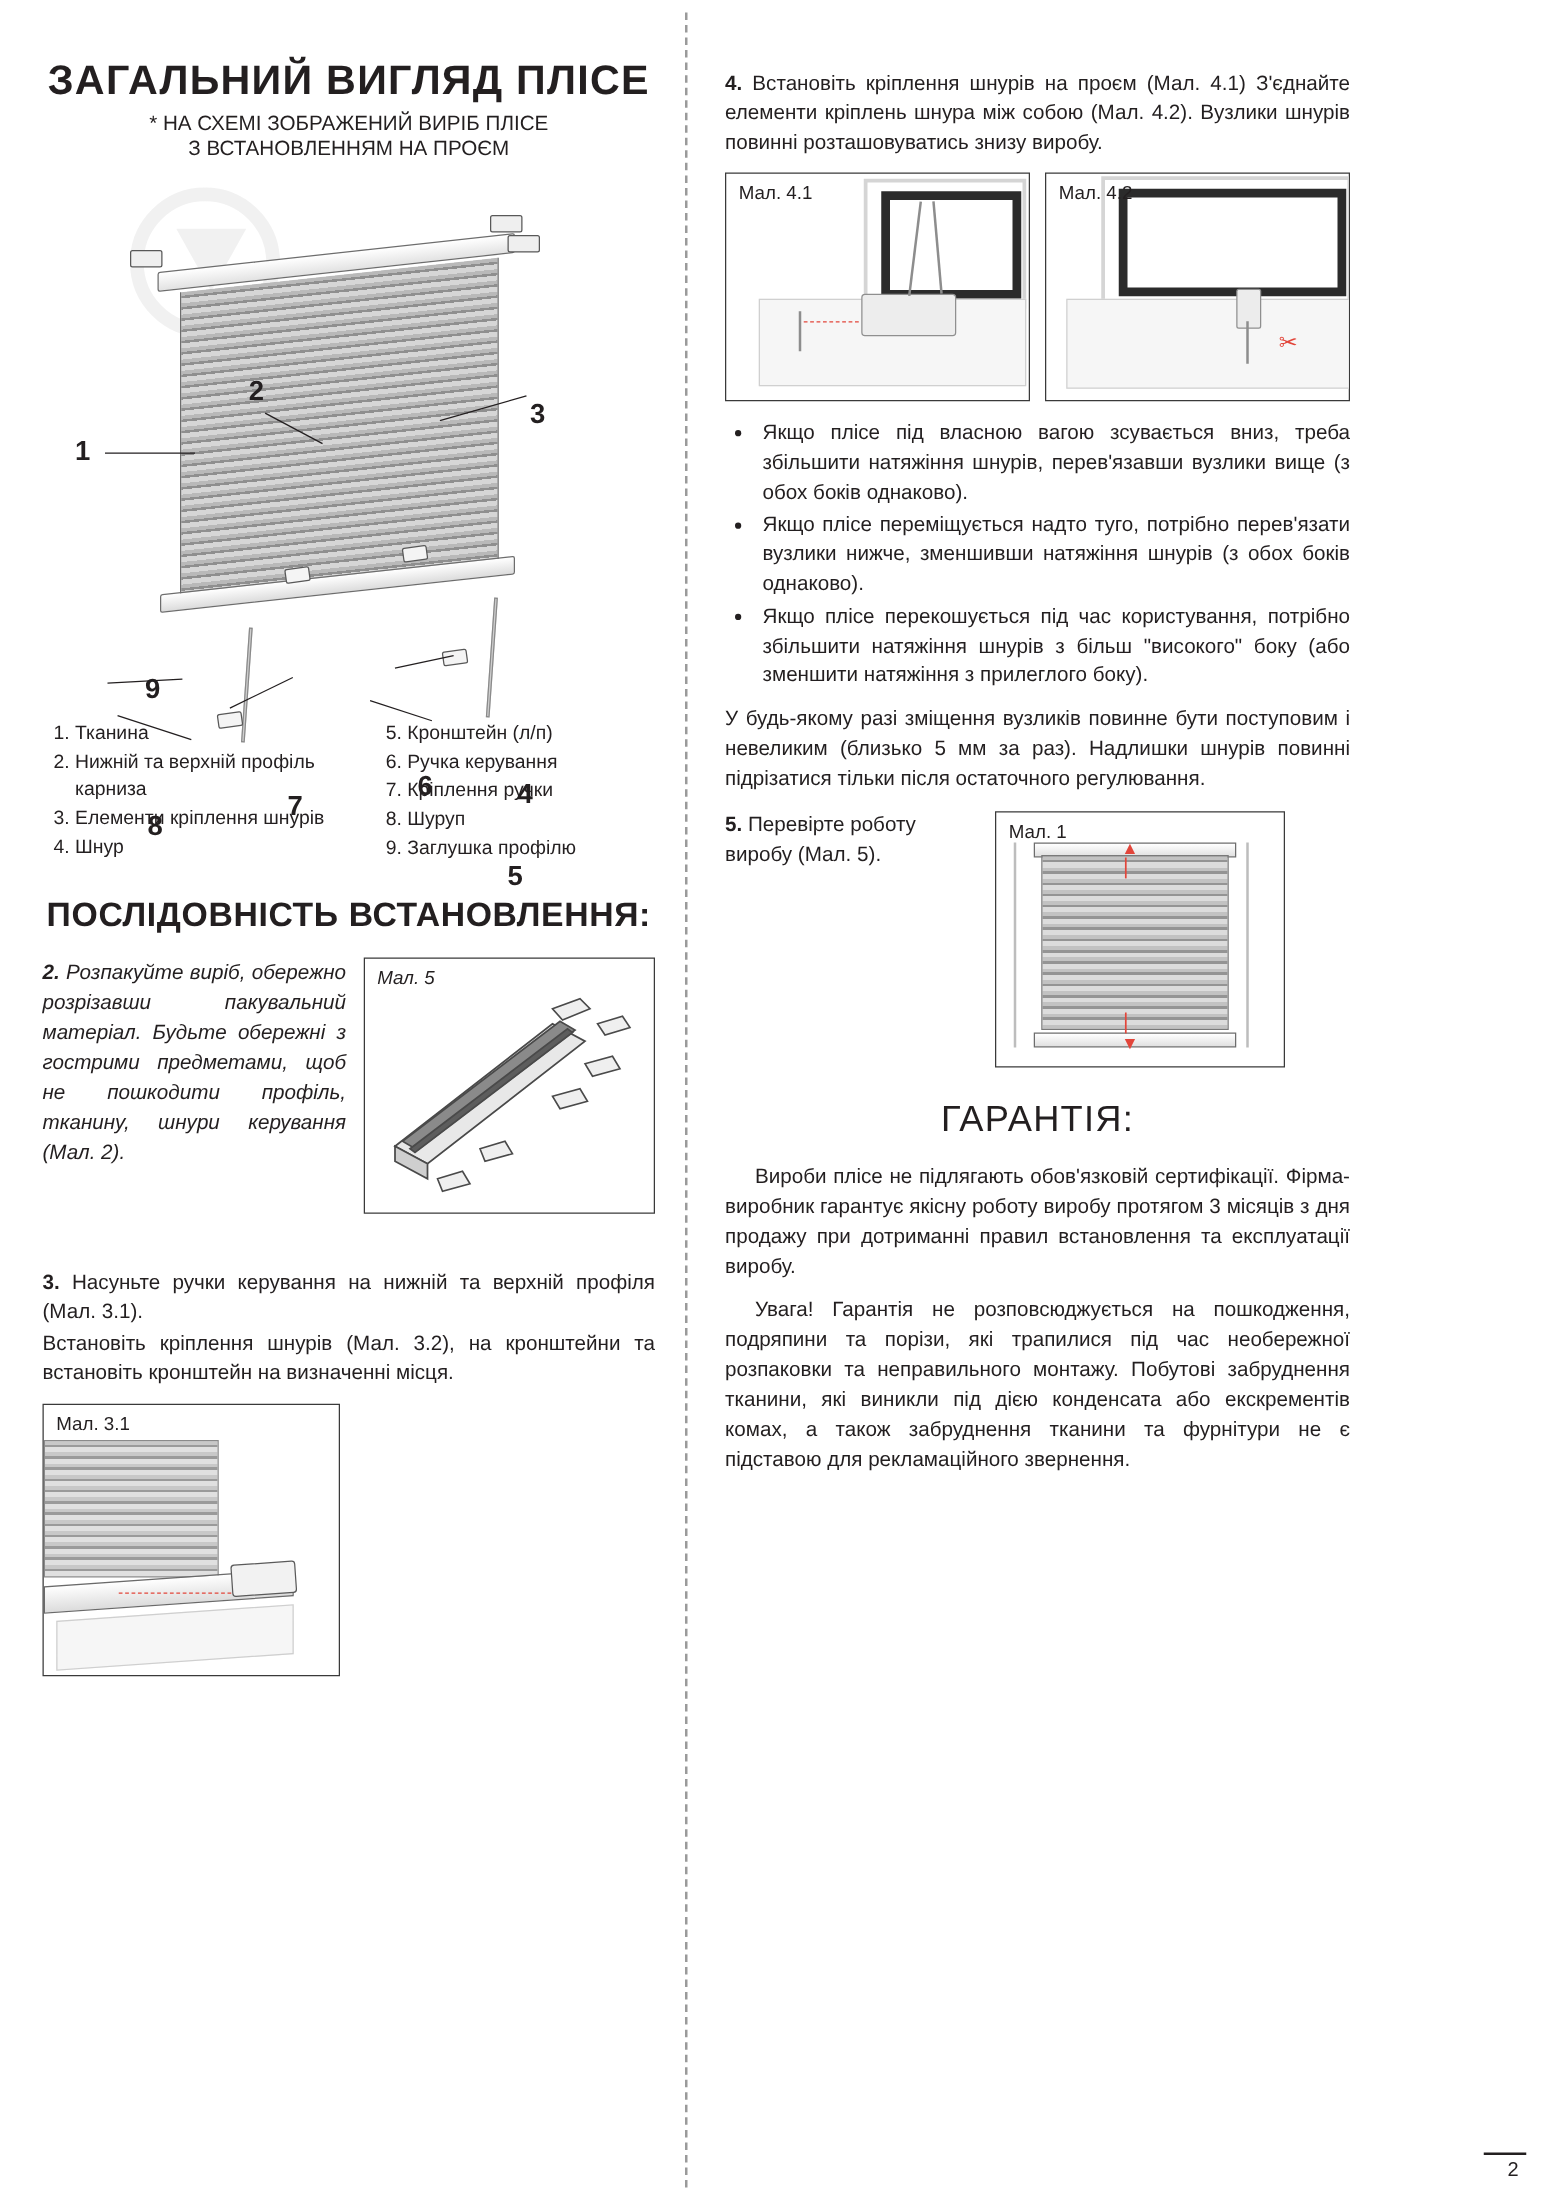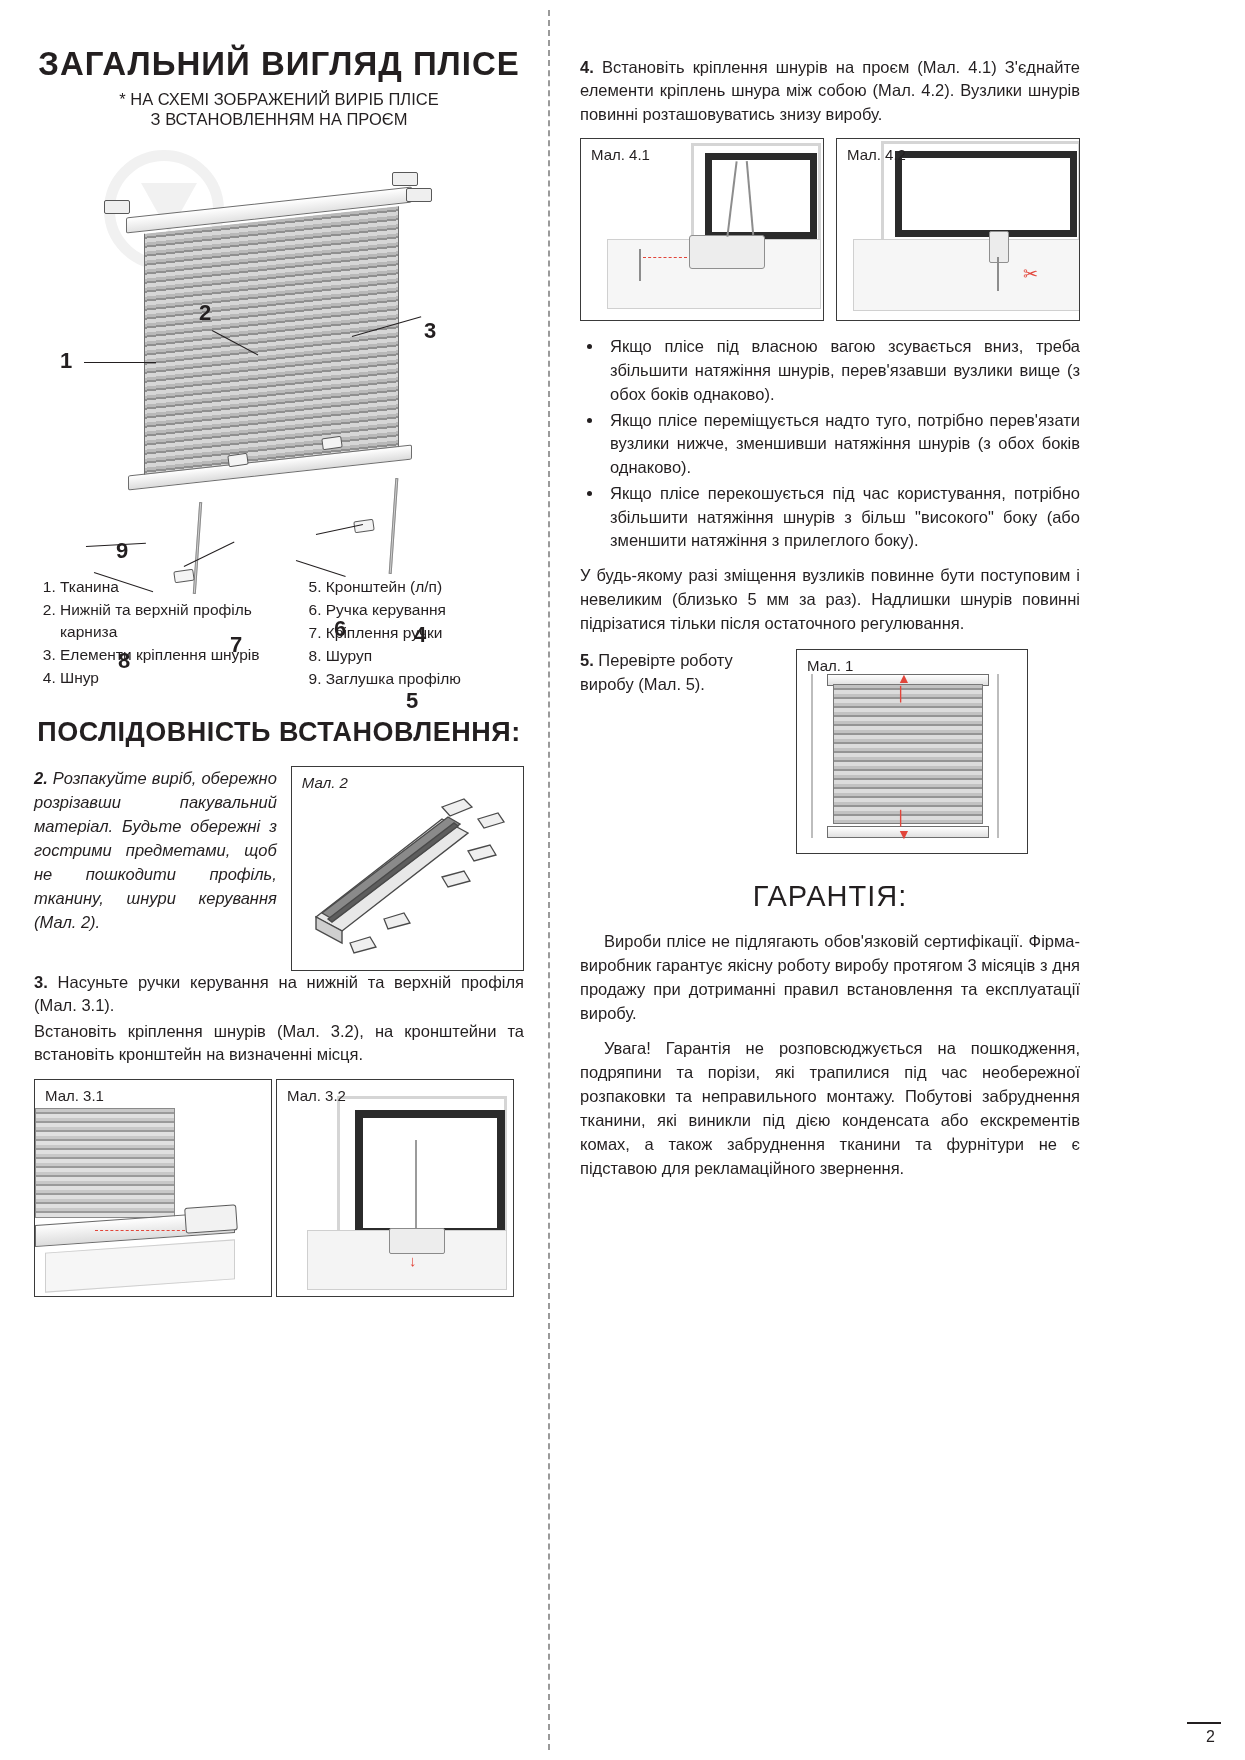--- a/index.html
+++ b/index.html
@@ -146,21 +146,21 @@
     margin-top: 6px;
   }
   .legend ol { margin:0; padding-left: 26px; }
   .legend li { margin-bottom: 1px; }
   .legend .c1 { width: 250px; }
   .legend .c2 { width: 230px; }
 
   
   .step { font-size: 16.5px; line-height: 1.42; margin-bottom: 12px; }
   .step b { font-weight: bold; }
-  .justify { text-align: justify; }
+  .justify { text-align: justify; margin-top: 44px; }
   .step-2-row { display:flex; gap: 14px; align-items: flex-start; font-style: italic; }
   .step-2-text { width: 250px; font-size: 16.5px; line-height: 1.46; text-align: justify; }
 
   
   .fig {
     border: 1.6px solid #3a3a3a;
     background: #fff;
     position: relative;
     overflow: hidden;
   }
@@ -279,21 +279,21 @@
     </div>
 
     <h2 class="section">ПОСЛІДОВНІСТЬ ВСТАНОВЛЕННЯ:</h2>
 
     <div class="step-2-row">
       <div class="step-2-text">
         <b>2.</b>
         <span>Розпакуйте виріб, обережно розрізавши пакувальний матеріал. Будьте обережні з гострими предметами, щоб не пошкодити профіль, тканину, шнури керування (Мал. 2).</span>
       </div>
       <div class="fig" style="width:240px; height:205px;">
-        <div class="cap">Мал. 2</div>
+        <div class="cap">Мал. 5</div>
         <svg width="240" height="205" viewBox="0 0 240 205">
           <g fill="none" stroke="#4a4a4a" stroke-width="1.4">
             <polygon points="24,150 150,52 176,66 50,164" fill="#e8e8e8"></polygon>
             <polygon points="24,150 50,164 50,176 24,162" fill="#cfcfcf"></polygon>
             <polygon points="30,146 156,50 168,57 42,153" fill="#8a8a8a"></polygon>
             <polygon points="36,152 162,56 166,59 40,155" fill="#5d5d5d"></polygon>
           </g>
           <g fill="#efefef" stroke="#4a4a4a" stroke-width="1.3">
             <polygon points="150,40 172,32 180,40 158,49"></polygon>
             <polygon points="186,52 206,46 212,55 192,61"></polygon>
@@ -318,31 +318,20 @@
         <div class="win">
           <div style="position:absolute; left:0; top:28px; width:140px; height:110px;
                       background: repeating-linear-gradient(to bottom,#c8c8c8 0 3px,#9a9a9a 3px 5px,#e0e0e0 5px 9px);
                       border:1.3px solid #8a8a8a;"></div>
           <div style="position:absolute; left:0; top:138px; width:200px; height:22px; background:linear-gradient(#fff,#dcdcdc); border:1.4px solid #6a6a6a; transform:skewY(-4deg);"></div>
           <div style="position:absolute; left:150px; top:126px; width:52px; height:26px; background:#f2f2f2; border:1.5px solid #5a5a5a; border-radius:3px; transform:rotate(-4deg);"></div>
           <div style="position:absolute; left:60px; top:150px; width:90px; height:0; border-top:1.6px dashed #e2453a;"></div>
           <div style="position:absolute; left:10px; top:166px; width:190px; height:40px; background:#f6f6f6; border:1.3px solid #cfcfcf; transform:skewY(-4deg);"></div>
         </div>
       </div>
-      <div class="fig" style="width:238px; height:218px;">
-        <div class="cap">Мал. 3.2</div>
-        <div class="win">
-          <div style="position:absolute; left:60px; top:16px; width:170px; height:150px; border:3px solid #d5d5d5; background:#fff;"></div>
-          <div style="position:absolute; left:78px; top:30px; width:150px; height:126px; border:8px solid #2b2b2b; background:#fff;"></div>
-          <div style="position:absolute; left:30px; top:150px; width:200px; height:60px; background:#f4f4f4; border:1.5px solid #cfcfcf;"></div>
-          <div style="position:absolute; left:112px; top:148px; width:56px; height:26px; background:#ededed; border:1.5px solid #8a8a8a; border-radius:2px;"></div>
-          <div style="position:absolute; left:138px; top:60px; width:2px; height:88px; background:#9b9b9b;"></div>
-          <div style="position:absolute; left:132px; top:172px; color:#e2453a; font-size:15px;">↓</div>
-        </div>
-      </div>
     </div>
 
   </div>
 
   <div class="col col-right">
 
     <div class="step justify" style="margin-top:28px;">
       <b>4.</b>
       <span>Встановіть кріплення шнурів на проєм (Мал. 4.1) З'єднайте елементи кріплень шнура між собою (Мал. 4.2). Вузлики шнурів повинні розташовуватись знизу виробу.</span>
     </div>

